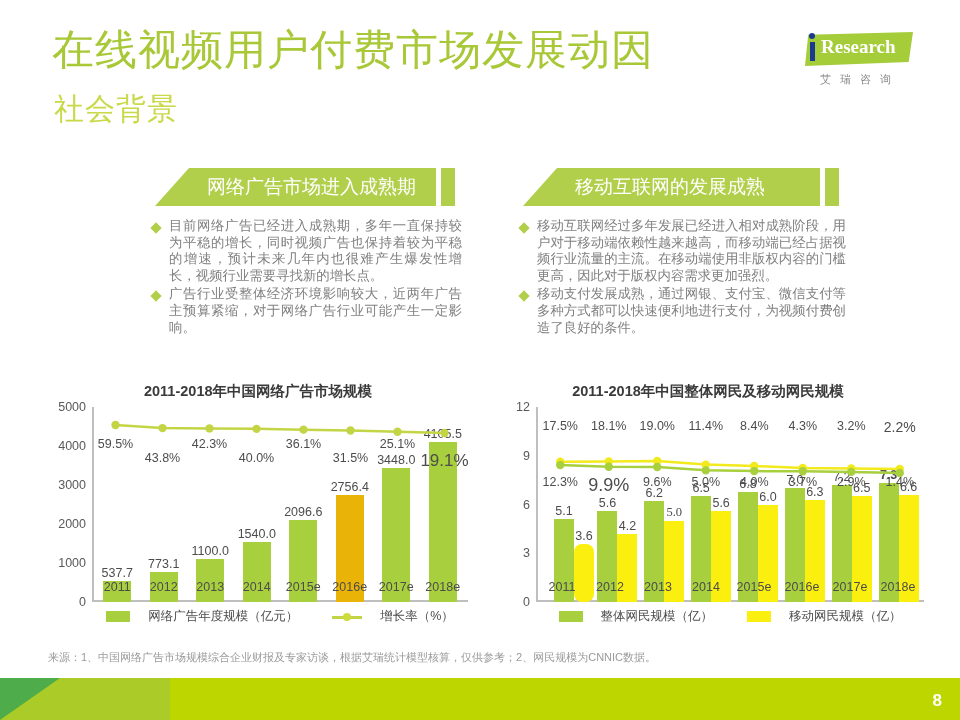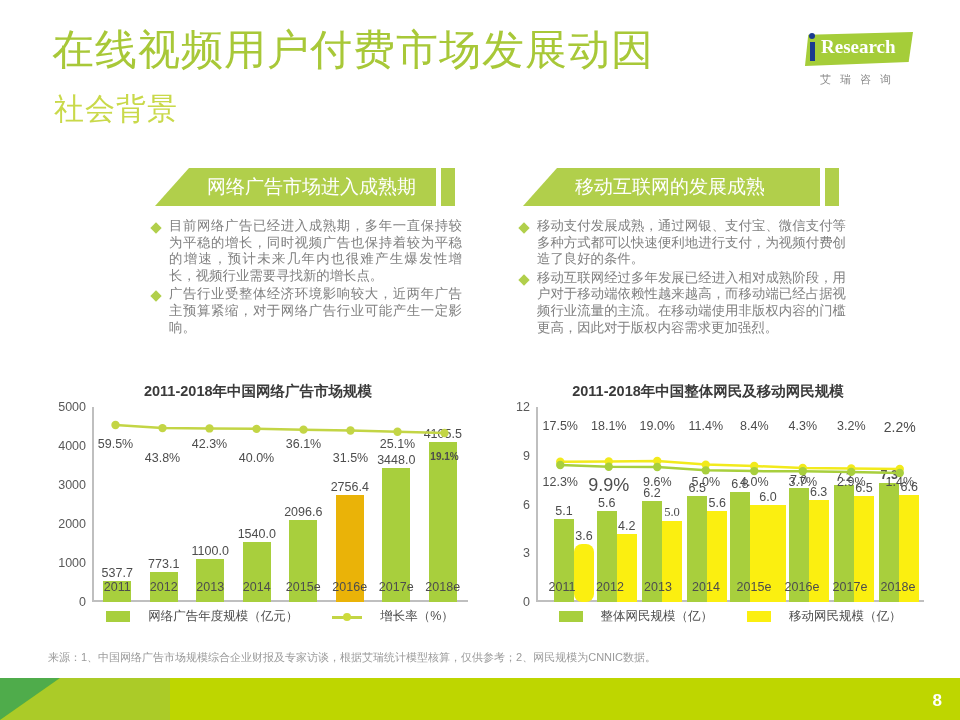--- a/index.html
+++ b/index.html
@@ -174,25 +174,25 @@
     </div>
     <div class="bullet">
       <span class="dia"></span>
       <div class="body">广告行业受整体经济环境影响较大，近两年广告主预算紧缩，对于网络广告行业可能产生一定影响。</div>
     </div>
   </div>
 
   <div class="bullets" id="bullets-right">
     <div class="bullet">
       <span class="dia"></span>
-      <div class="body">移动支付发展成熟，通过网银、支付宝、微信支付等多种方式都可以快速便利地进行支付，为视频付费创造了良好的条件。</div>
+      <div class="body">移动互联网经过多年发展已经进入相对成熟阶段，用户对于移动端依赖性越来越高，而移动端已经占据视频行业流量的主流。在移动端使用非版权内容的门槛更高，因此对于版权内容需求更加强烈。</div>
     </div>
     <div class="bullet">
       <span class="dia"></span>
-      <div class="body">移动互联网经过多年发展已经进入相对成熟阶段，用户对于移动端依赖性越来越高，而移动端已经占据视频行业流量的主流。在移动端使用非版权内容的门槛更高，因此对于版权内容需求更加强烈。</div>
+      <div class="body">移动支付发展成熟，通过网银、支付宝、微信支付等多种方式都可以快速便利地进行支付，为视频付费创造了良好的条件。</div>
     </div>
   </div>
 
   <div class="chart" id="chart-left">
     <div class="chart-title">2011-2018年中国网络广告市场规模</div>
     <div class="plot">
       <div class="yaxis">
           <div class="ytick" style="top: 0px;">5000</div>
           <div class="ytick" style="top: 39px;">4000</div>
           <div class="ytick" style="top: 78px;">3000</div>
@@ -255,21 +255,21 @@
           <circle cx="305.5" cy="24.81188118811881" r="4.2" fill="#c3d545"></circle>
           <circle cx="352.5" cy="26" r="4.2" fill="#c3d545"></circle>
         </svg>
     <div style="position: absolute; font-size: 12.5px; color: rgb(77, 77, 77); white-space: nowrap; left: 67.5px; transform: translateX(-50%); top: 30px;">59.5%</div>
         <div style="position: absolute; font-size: 12.5px; color: rgb(77, 77, 77); white-space: nowrap; left: 114.5px; transform: translateX(-50%); top: 44px;">43.8%</div>
         <div style="position: absolute; font-size: 12.5px; color: rgb(77, 77, 77); white-space: nowrap; left: 161.5px; transform: translateX(-50%); top: 30px;">42.3%</div>
         <div style="position: absolute; font-size: 12.5px; color: rgb(77, 77, 77); white-space: nowrap; left: 208.5px; transform: translateX(-50%); top: 44px;">40.0%</div>
         <div style="position: absolute; font-size: 12.5px; color: rgb(77, 77, 77); white-space: nowrap; left: 255.5px; transform: translateX(-50%); top: 30px;">36.1%</div>
         <div style="position: absolute; font-size: 12.5px; color: rgb(77, 77, 77); white-space: nowrap; left: 302.5px; transform: translateX(-50%); top: 44px;">31.5%</div>
         <div style="position: absolute; font-size: 12.5px; color: rgb(77, 77, 77); white-space: nowrap; left: 349.5px; transform: translateX(-50%); top: 30px;">25.1%</div>
-        <div style="position: absolute; font-size: 10px; color: rgb(77, 77, 77); white-space: nowrap; left: 396.5px; transform: translateX(-50%); top: 44px; font-weight: bold;">19.1%</div>
+        <div style="position: absolute; font-size: 17px; color: rgb(77, 77, 77); white-space: nowrap; left: 396.5px; transform: translateX(-50%); top: 44px;">19.1%</div>
       </div>
     <div class="xlabels">
         <div>2011</div>
         <div>2012</div>
         <div>2013</div>
         <div>2014</div>
         <div>2015e</div>
         <div>2016e</div>
         <div>2017e</div>
         <div>2018e</div>
@@ -331,21 +331,21 @@
               <span class="vlab" style="bottom: calc(100% + 1px);">6.5</span>
             </div>
             <div class="bar" style="background: rgb(251, 239, 16); width: 20px; margin-left: 0px; height: 91px;">
               <span class="vlab" style="bottom: calc(100% + 1px);">5.6</span>
             </div>
           </div>
           <div class="grp">
             <div class="bar" style="background: rgb(168, 207, 61); width: 20px; margin-left: 0px; height: 110.5px;">
               <span class="vlab" style="bottom: calc(100% + 1px);">6.8</span>
             </div>
-            <div class="bar" style="background: rgb(251, 239, 16); width: 36px; margin-left: 0px; height: 97.5px;">
+            <div class="bar" style="background: rgb(251, 239, 16); width: 20px; margin-left: 0px; height: 97.5px;">
               <span class="vlab" style="bottom: calc(100% + 1px);">6.0</span>
             </div>
           </div>
           <div class="grp">
             <div class="bar" style="background: rgb(168, 207, 61); width: 20px; margin-left: 0px; height: 113.75px;">
               <span class="vlab" style="bottom: calc(100% + 1px);">7.0</span>
             </div>
             <div class="bar" style="background: rgb(251, 239, 16); width: 20px; margin-left: 0px; height: 102.375px;">
               <span class="vlab" style="bottom: calc(100% + 1px);">6.3</span>
             </div>

